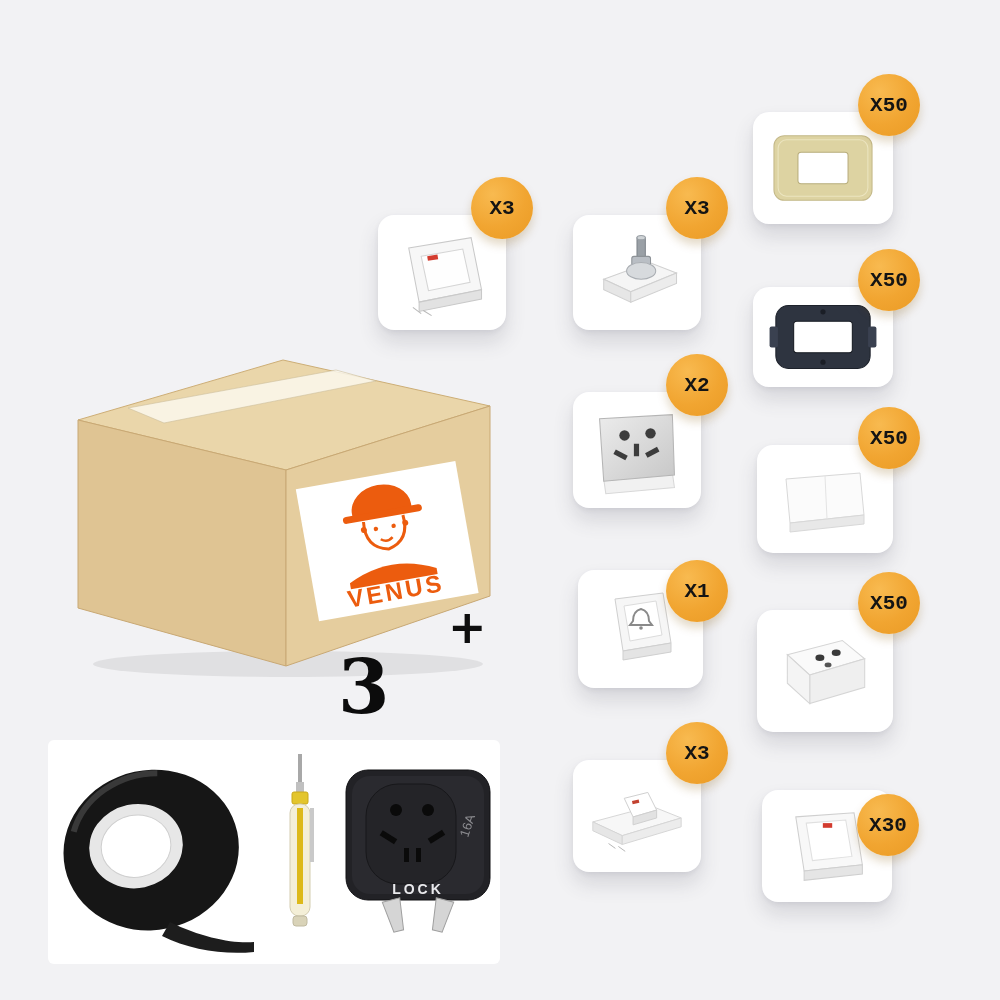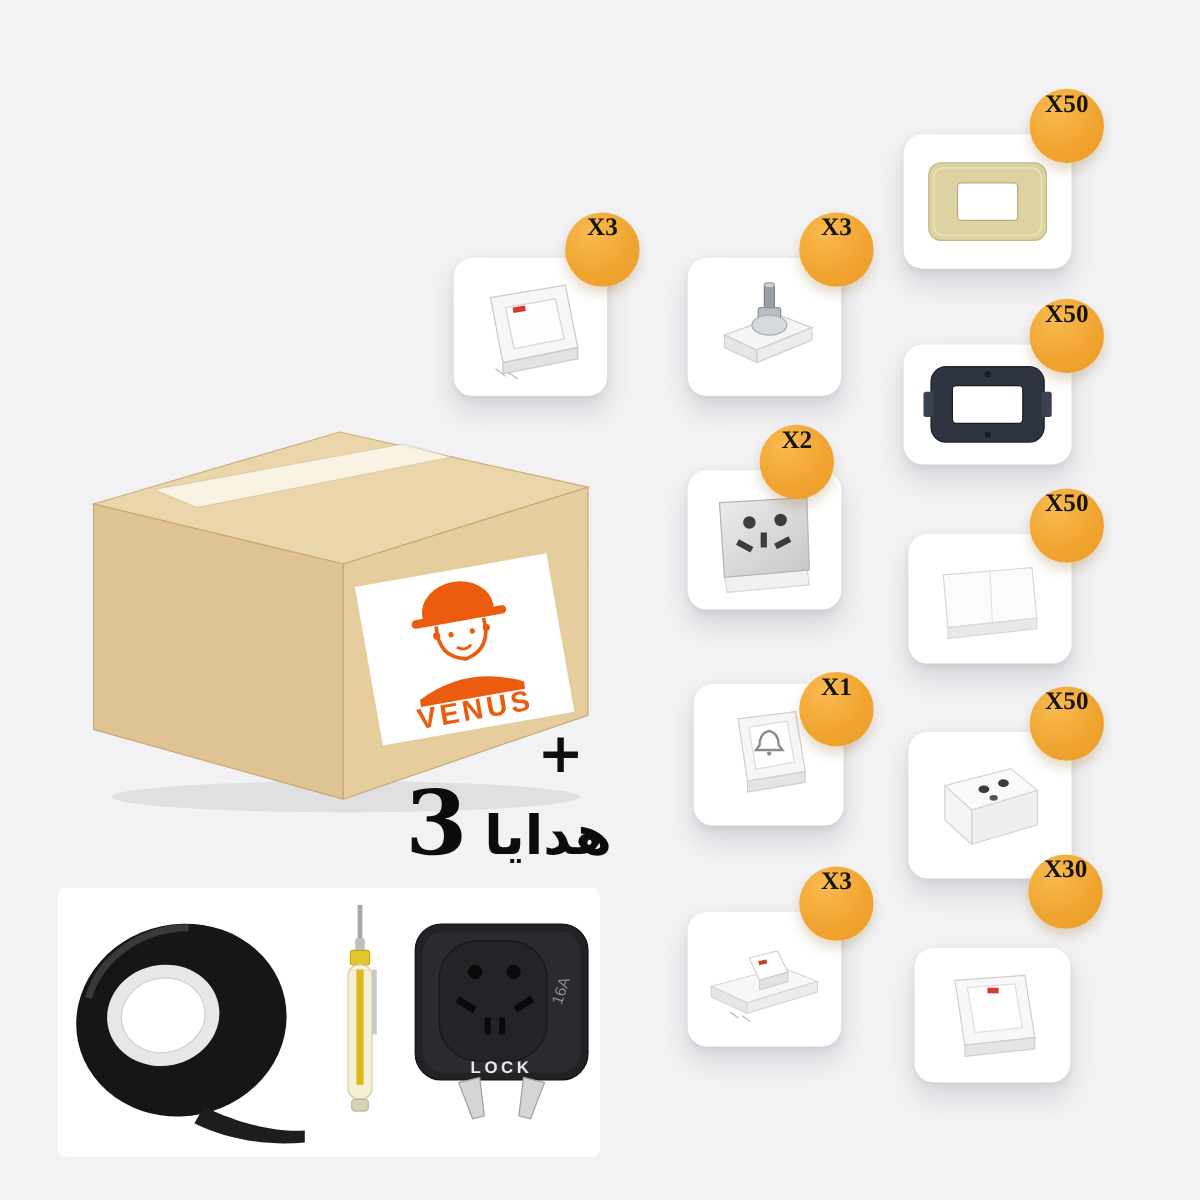--- a/index.html
+++ b/index.html
@@ -9,22 +9,22 @@
     font-family:"Liberation Sans",sans-serif;
   }
   .card{
     position:absolute;background:#ffffff;border-radius:16px;
     box-shadow:0 12px 20px rgba(70,70,85,.16),0 2px 5px rgba(70,70,85,.08);
     display:flex;align-items:center;justify-content:center;
   }
   .badge{
     position:absolute;width:62px;height:62px;border-radius:50%;
     background:radial-gradient(circle at 35% 28%,#f8ba50 0%,#f1a531 55%,#ea9a24 100%);
-    display:flex;align-items:flex-start;justify-content:center;
-    font-family:Liberation Serif, serif;font-size:21px;font-weight:700;color:#141414;
+    display:flex;align-items:center;justify-content:center;
+    font-family:Liberation Mono, monospace;font-size:21px;font-weight:700;color:#141414;
     box-shadow:0 6px 10px rgba(130,85,0,.22);
     z-index:3;
   }
   .plus{
     position:absolute;left:448px;top:604px;
     font-family:"DejaVu Sans",sans-serif;font-size:46px;font-weight:700;color:#0e0e0e;
     line-height:1;
   }
   .gift-line{
     position:absolute;left:338px;top:650px;display:flex;align-items:baseline;gap:14px;color:#0c0c0c;
@@ -68,21 +68,20 @@
         <path d="M-44,60 Q0,38 44,60 L44,66 L-44,66 Z" fill="#ec5c0e"></path>
       </g>
       <text x="329" y="252" text-anchor="middle" font-family="Liberation Sans, sans-serif" font-size="24" font-weight="bold" letter-spacing="3" fill="#ec5c0e">VENUS</text>
     </g>
   </svg>
 
   <div class="plus">+</div>
 
   <div class="gift-line">
     <span class="gift-count">3</span>
-    <span class="gift-label">هدايا</span>
   </div>
 
   <div class="card" style="left:378px;top:215px;width:128px;height:115px;">
     <svg width="104" height="96" viewBox="0 0 100 92">
       <polygon points="18,22 78,12 88,62 28,74" fill="#f7f7f7" stroke="#c9c9c9"></polygon>
       <polygon points="28,74 88,62 88,71 28,83" fill="#e2e2e2" stroke="#c9c9c9"></polygon>
       <polygon points="30,30 70,23 77,55 37,63" fill="#fefefe" stroke="#d5d5d5"></polygon>
       <rect x="36" y="29" width="10" height="4.5" fill="#d43c2f" transform="rotate(-9 41 31)"></rect>
       <path d="M22 79 l8 6 M32 82 l8 5" stroke="#b9b9b9" fill="none"></path>
     </svg>
@@ -141,21 +140,21 @@
       </defs>
       <polygon points="18,76 84,70 86,84 20,90" fill="#f1f1f1" stroke="#d8d8d8"></polygon>
       <polygon points="14,18 84,14 86,72 18,78" fill="url(#steelg)" stroke="#b5b5b5"></polygon>
       <circle cx="38" cy="34" r="5" fill="#3c3c3c"></circle>
       <circle cx="63" cy="32" r="5" fill="#3c3c3c"></circle>
       <rect x="28" y="50" width="13" height="5" fill="#3c3c3c" transform="rotate(28 34 52)"></rect>
       <rect x="58" y="48" width="13" height="5" fill="#3c3c3c" transform="rotate(-28 64 50)"></rect>
       <rect x="47" y="42" width="5" height="12" fill="#3c3c3c"></rect>
     </svg>
   </div>
-  <div class="badge" style="left:633px;top:354px;">
+  <div class="badge" style="left:666px;top:354px;">
       <span>X2</span>
     </div>
 
   <div class="card" style="left:757px;top:445px;width:136px;height:108px;">
     <svg width="112" height="92" viewBox="0 0 110 92">
       <polygon points="16,26 90,20 94,62 20,70" fill="#fbfbfb" stroke="#d8d8d8"></polygon>
       <polygon points="20,70 94,62 94,71 20,79" fill="#e8e8e8" stroke="#d8d8d8"></polygon>
       <line x1="55" y1="23" x2="57" y2="66" stroke="#e3e3e3"></line>
     </svg>
   </div>
@@ -206,21 +205,21 @@
     </div>
 
   <div class="card" style="left:762px;top:790px;width:130px;height:112px;">
     <svg width="104" height="96" viewBox="0 0 100 92">
       <polygon points="20,18 76,14 84,64 28,70" fill="#f8f8f8" stroke="#cfcfcf"></polygon>
       <polygon points="28,70 84,64 84,73 28,79" fill="#e5e5e5" stroke="#cfcfcf"></polygon>
       <polygon points="30,24 68,21 74,56 36,60" fill="#ffffff" stroke="#e0e0e0"></polygon>
       <rect x="46" y="24" width="9" height="4.5" fill="#d23b2e"></rect>
     </svg>
   </div>
-  <div class="badge" style="left:857px;top:712px;">
+  <div class="badge" style="left:857px;top:794px;">
       <span>X30</span>
     </div>
 
   <div class="gift-panel">
 
     <svg style="left:4px;top:14px;" width="212" height="200" viewBox="0 0 212 200">
       <g transform="rotate(-12 100 100)">
         <ellipse cx="100" cy="96" rx="88" ry="80" fill="#161616"></ellipse>
         <path d="M28,62 A82,72 0 0 1 122,22" fill="none" stroke="#3f3f3f" stroke-width="6" opacity="0.85"></path>
         <ellipse cx="86" cy="89" rx="47" ry="42" fill="#e7e7e7"></ellipse>

